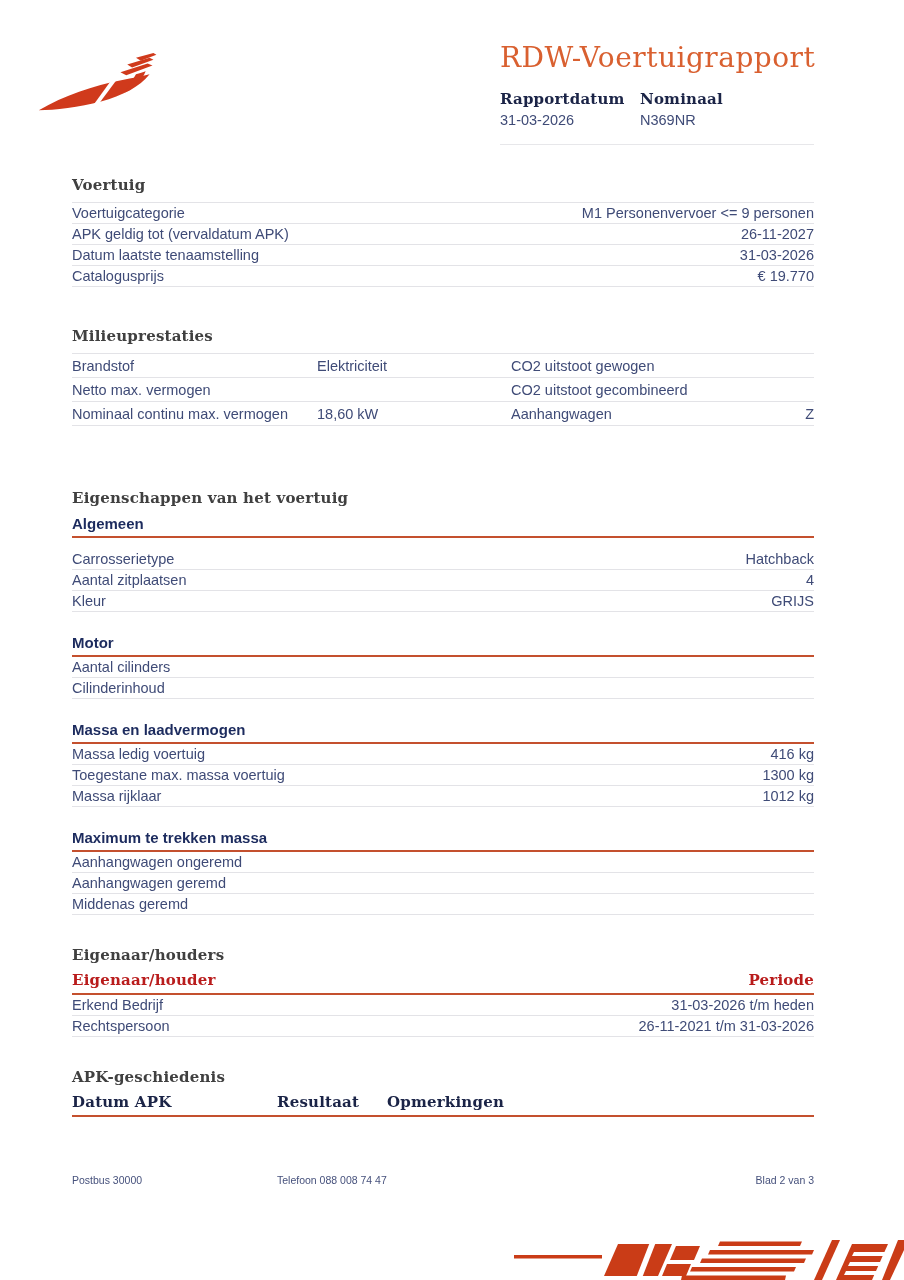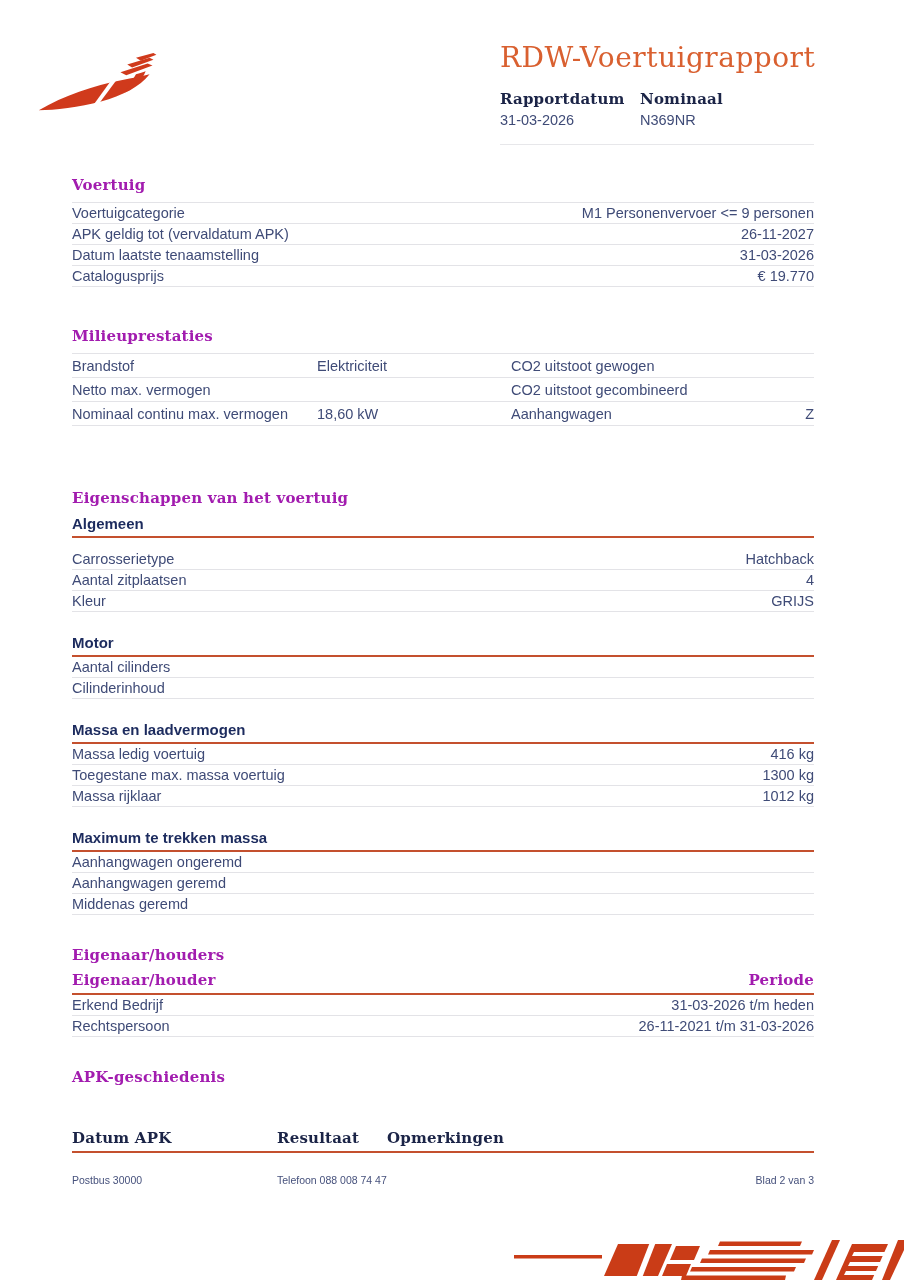--- a/index.html
+++ b/index.html
@@ -24,21 +24,21 @@
   .meta-col-1 { width:140px; }
   .meta-label {
     font-family:"DejaVu Serif", serif; font-weight:bold; font-size:15px;
     color:#1B2447; letter-spacing:0.2px;
   }
   .meta-value { margin-top:4px; font-size:14.5px; color:#3F4B77; }
   
   section, .footer { position:absolute; left:72px; right:90px; }
   .sec-title {
     font-family:"DejaVu Serif", serif; font-weight:bold; font-size:15px;
-    color:#a21caf; letter-spacing:0.2px; line-height:19px; margin-bottom:7px;
+    color:#404040; letter-spacing:0.2px; line-height:19px; margin-bottom:7px;
   }
   .table.bt { border-top:1px solid #E3E3E7; }
   .row {
     display:flex; align-items:center; justify-content:space-between;
     height:21px; border-bottom:1px solid #E3E3E7; font-size:14.5px;
   }
   .val { text-align:right; white-space:nowrap; }
   
   .m-row { display:flex; align-items:center; height:24px; border-bottom:1px solid #E3E3E7; font-size:14.5px; }
   .m-lbl { width:245px; }
@@ -50,30 +50,30 @@
     font-family:Liberation Sans, sans-serif; font-weight:bold; font-size:15px;
     color:#1C2B5E; line-height:17px; padding-bottom:4px; border-bottom:2px solid #C4502E;
   }
   .subsec { margin-top:22px; }
   .subsec.first { margin-top:2px; }
   .subsec.first .table { margin-top:11px; }
   
   .cols-head {
     display:flex; justify-content:space-between; align-items:flex-end;
     font-family:"DejaVu Serif", serif; font-weight:bold; font-size:15px;
-    color:#a21caf; line-height:17px; padding-bottom:4px; border-bottom:2px solid #C4502E;
+    color:#b91c1c; line-height:17px; padding-bottom:4px; border-bottom:2px solid #C4502E;
     letter-spacing:0.2px;
   }
   .apk-head {
     display:flex; align-items:flex-end;
     font-family:"DejaVu Serif", serif; font-weight:bold; font-size:15px;
     color:#1B2447; line-height:17px; padding-bottom:4px; border-bottom:2px solid #C4502E;
     letter-spacing:0.2px;
   }
-  .apk-c1 { width:205px;margin-top:36px; }
+  .apk-c1 { width:205px; }
   .apk-c2 { width:110px; }
   .apk-c3 { flex:1; }
   
   .footer { top:1168px; font-size:10.5px; color:#46517C; }
   .f-line { display:flex; align-items:center; height:24px; }
   .f-c1 { width:205px; }
   .f-c2 { flex:1; }
   .f-c3 { text-align:right; }
   
   #sec-voertuig { top:176px; }

